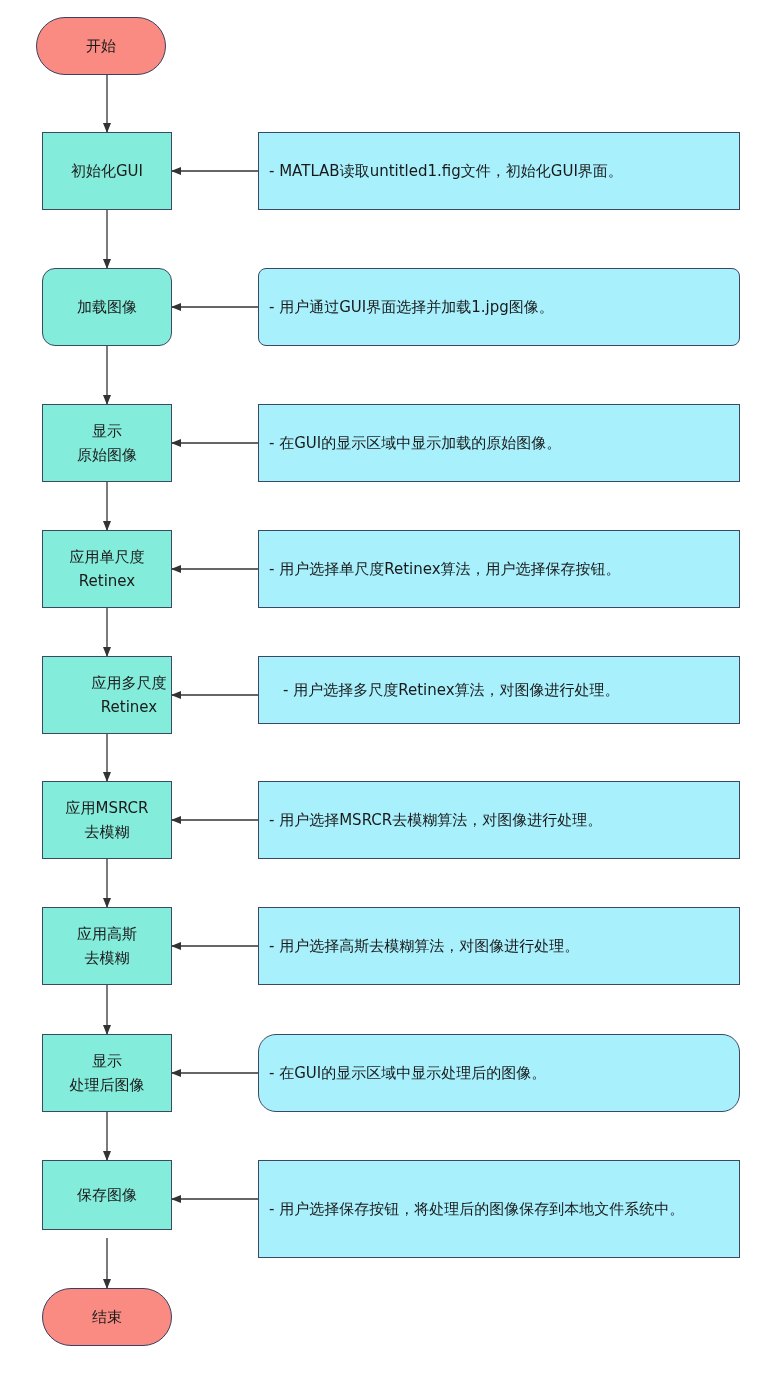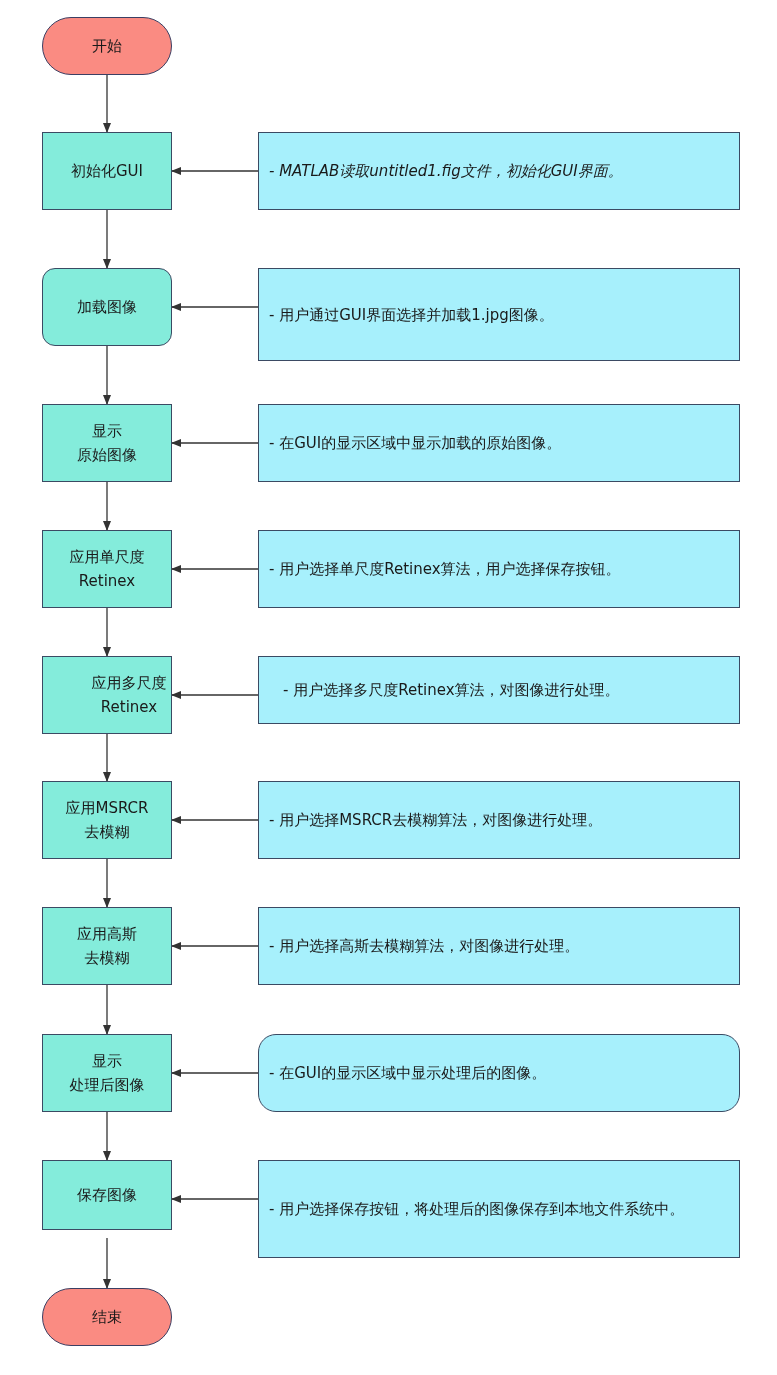--- a/index.html
+++ b/index.html
@@ -38,31 +38,31 @@
       <line x1="258" y1="443" x2="172" y2="443" stroke="#333" stroke-width="1.3" marker-end="url(#arrow)"></line>
       <line x1="258" y1="569" x2="172" y2="569" stroke="#333" stroke-width="1.3" marker-end="url(#arrow)"></line>
       <line x1="258" y1="695" x2="172" y2="695" stroke="#333" stroke-width="1.3" marker-end="url(#arrow)"></line>
       <line x1="258" y1="820" x2="172" y2="820" stroke="#333" stroke-width="1.3" marker-end="url(#arrow)"></line>
       <line x1="258" y1="946" x2="172" y2="946" stroke="#333" stroke-width="1.3" marker-end="url(#arrow)"></line>
       <line x1="258" y1="1073" x2="172" y2="1073" stroke="#333" stroke-width="1.3" marker-end="url(#arrow)"></line>
       <line x1="258" y1="1199" x2="172" y2="1199" stroke="#333" stroke-width="1.3" marker-end="url(#arrow)"></line>
     </g>
 </svg>
 
-<div id="start-node" class="node terminal" style="left:42px; top:17px; width:130px; height:58px;">
+<div id="start-node" class="node terminal" style="left:36px; top:17px; width:130px; height:58px;">
   <span>开始</span>
 </div>
 
 <div id="steps">
     <div class="node process" style="left: 42px; top: 132px; width: 130px; height: 78px;"><span>初始化GUI</span></div>
-    <div class="node note" style="left: 258px; top: 132px; width: 482px; height: 78px; font-style: italic;">
+    <div class="node note" style="left: 258px; top: 132px; width: 482px; height: 78px;">
       <span>- MATLAB读取untitled1.fig文件，初始化GUI界面。</span>
     </div>
     <div class="node process" style="left: 42px; top: 268px; width: 130px; height: 78px; border-radius: 13px;"><span>加载图像</span></div>
-    <div class="node note" style="left: 258px; top: 268px; width: 482px; height: 93px;">
+    <div class="node note" style="left: 258px; top: 268px; width: 482px; height: 78px; border-radius: 8px;">
       <span>- 用户通过GUI界面选择并加载1.jpg图像。</span>
     </div>
     <div class="node process" style="left: 42px; top: 404px; width: 130px; height: 78px;"><span>显示
 原始图像</span></div>
     <div class="node note" style="left: 258px; top: 404px; width: 482px; height: 78px;">
       <span>- 在GUI的显示区域中显示加载的原始图像。</span>
     </div>
     <div class="node process" style="left: 42px; top: 530px; width: 130px; height: 78px;"><span>应用单尺度
 Retinex</span></div>
     <div class="node note" style="left: 258px; top: 530px; width: 482px; height: 78px;">

